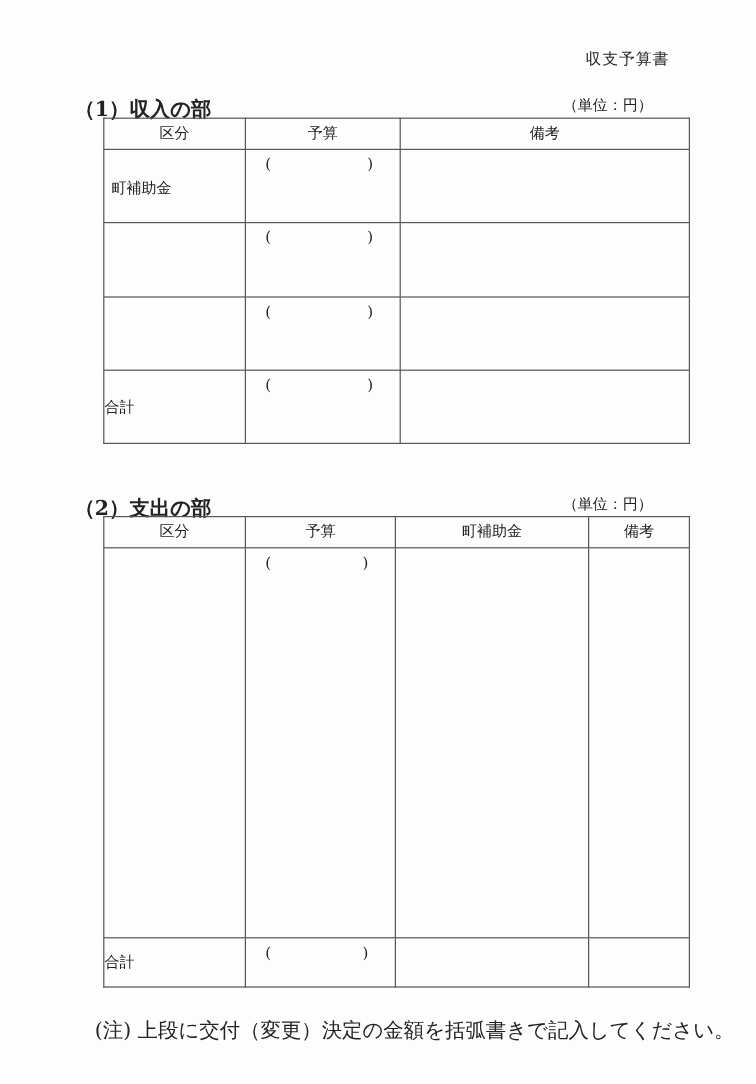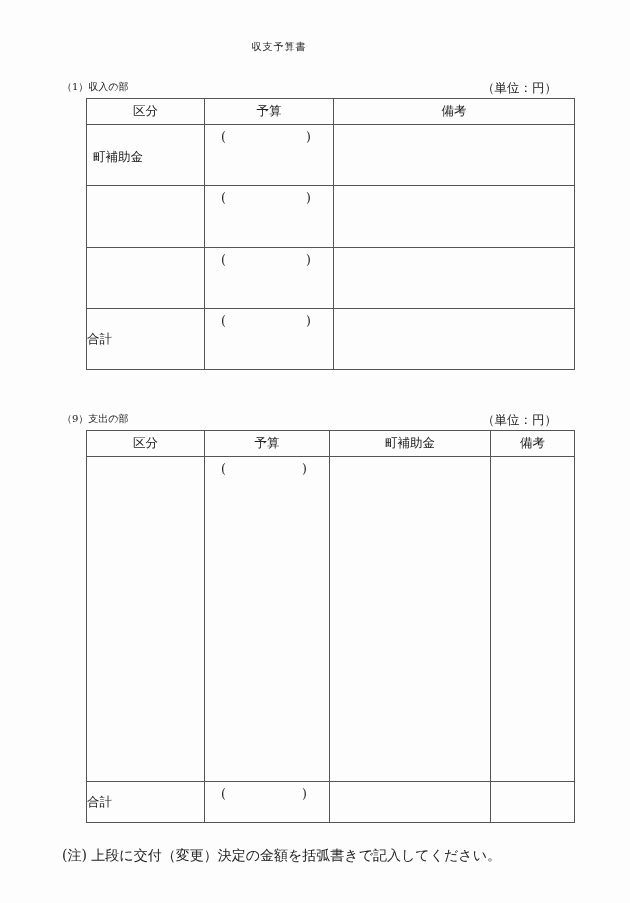--- a/index.html
+++ b/index.html
@@ -1,27 +1,27 @@
 <!DOCTYPE html>
 <html><head>
 <meta charset="utf-8">
 <style>
   html, body { margin:0; padding:0; background:#fdfdfd; }
   body { width:630px; height:903px; position:relative; overflow:hidden;
          font-family:"DejaVu Serif", "Liberation Serif", serif; color:#222; font-size:12.5px; }
-  .title { position:absolute; top:40px; left:0; width:558px; text-align:center; font-size:10px; letter-spacing:1px; }
-  .sec { position:absolute; left:62px; font-size:10px; }
-  .unit { position:absolute; right:73px; font-size:12.5px; }
+  .title { position:absolute; top:40px; left:0; width:558px; text-align:right; font-size:13px; letter-spacing:1px; }
+  .sec { position:absolute; left:62px; font-size:17px;font-weight:bold; }
+  .unit { position:absolute; right:86px; font-size:12.5px; }
   table { position:absolute; left:86px; border-collapse:collapse; table-layout:fixed; }
   td, th { border:1px solid #555; padding:0; font-weight:normal; vertical-align:top; }
   th { height:25px; vertical-align:middle; text-align:center; }
   .paren { display:flex; justify-content:space-between; padding:4px 22px 0 16px; }
   .lbl-left { padding:24px 0 16px 6px; }
   .lbl-center { text-align:left; vertical-align:middle; }
-  .note { position:absolute; left:62px; top:847px; font-size:14px; }
+  .note { position:absolute; left:79px; top:847px; font-size:17px; }
 </style>
 </head>
 <body>
 
 <div class="title">収支予算書</div>
 
 <div class="sec" style="top:80px">（1）収入の部</div>
 <div class="unit" style="top:80px">（単位：円）</div>
 
 <table style="top:98px; width:488px;">
@@ -72,21 +72,21 @@
           <div class="paren">
             <span>(</span>
             <span>)</span>
           </div>
         </td>
     <td></td>
   </tr>
 </tbody>
   </table>
 
-<div class="sec" style="top:412px">（9）支出の部</div>
+<div class="sec" style="top:412px">（2）支出の部</div>
 <div class="unit" style="top:412px">（単位：円）</div>
 
 <table style="top:430px; width:488px;">
   <colgroup>
       <col style="width:118px">
       <col style="width:125px">
       <col style="width:161px">
       <col style="width:84px">
     </colgroup>
   <tbody>

